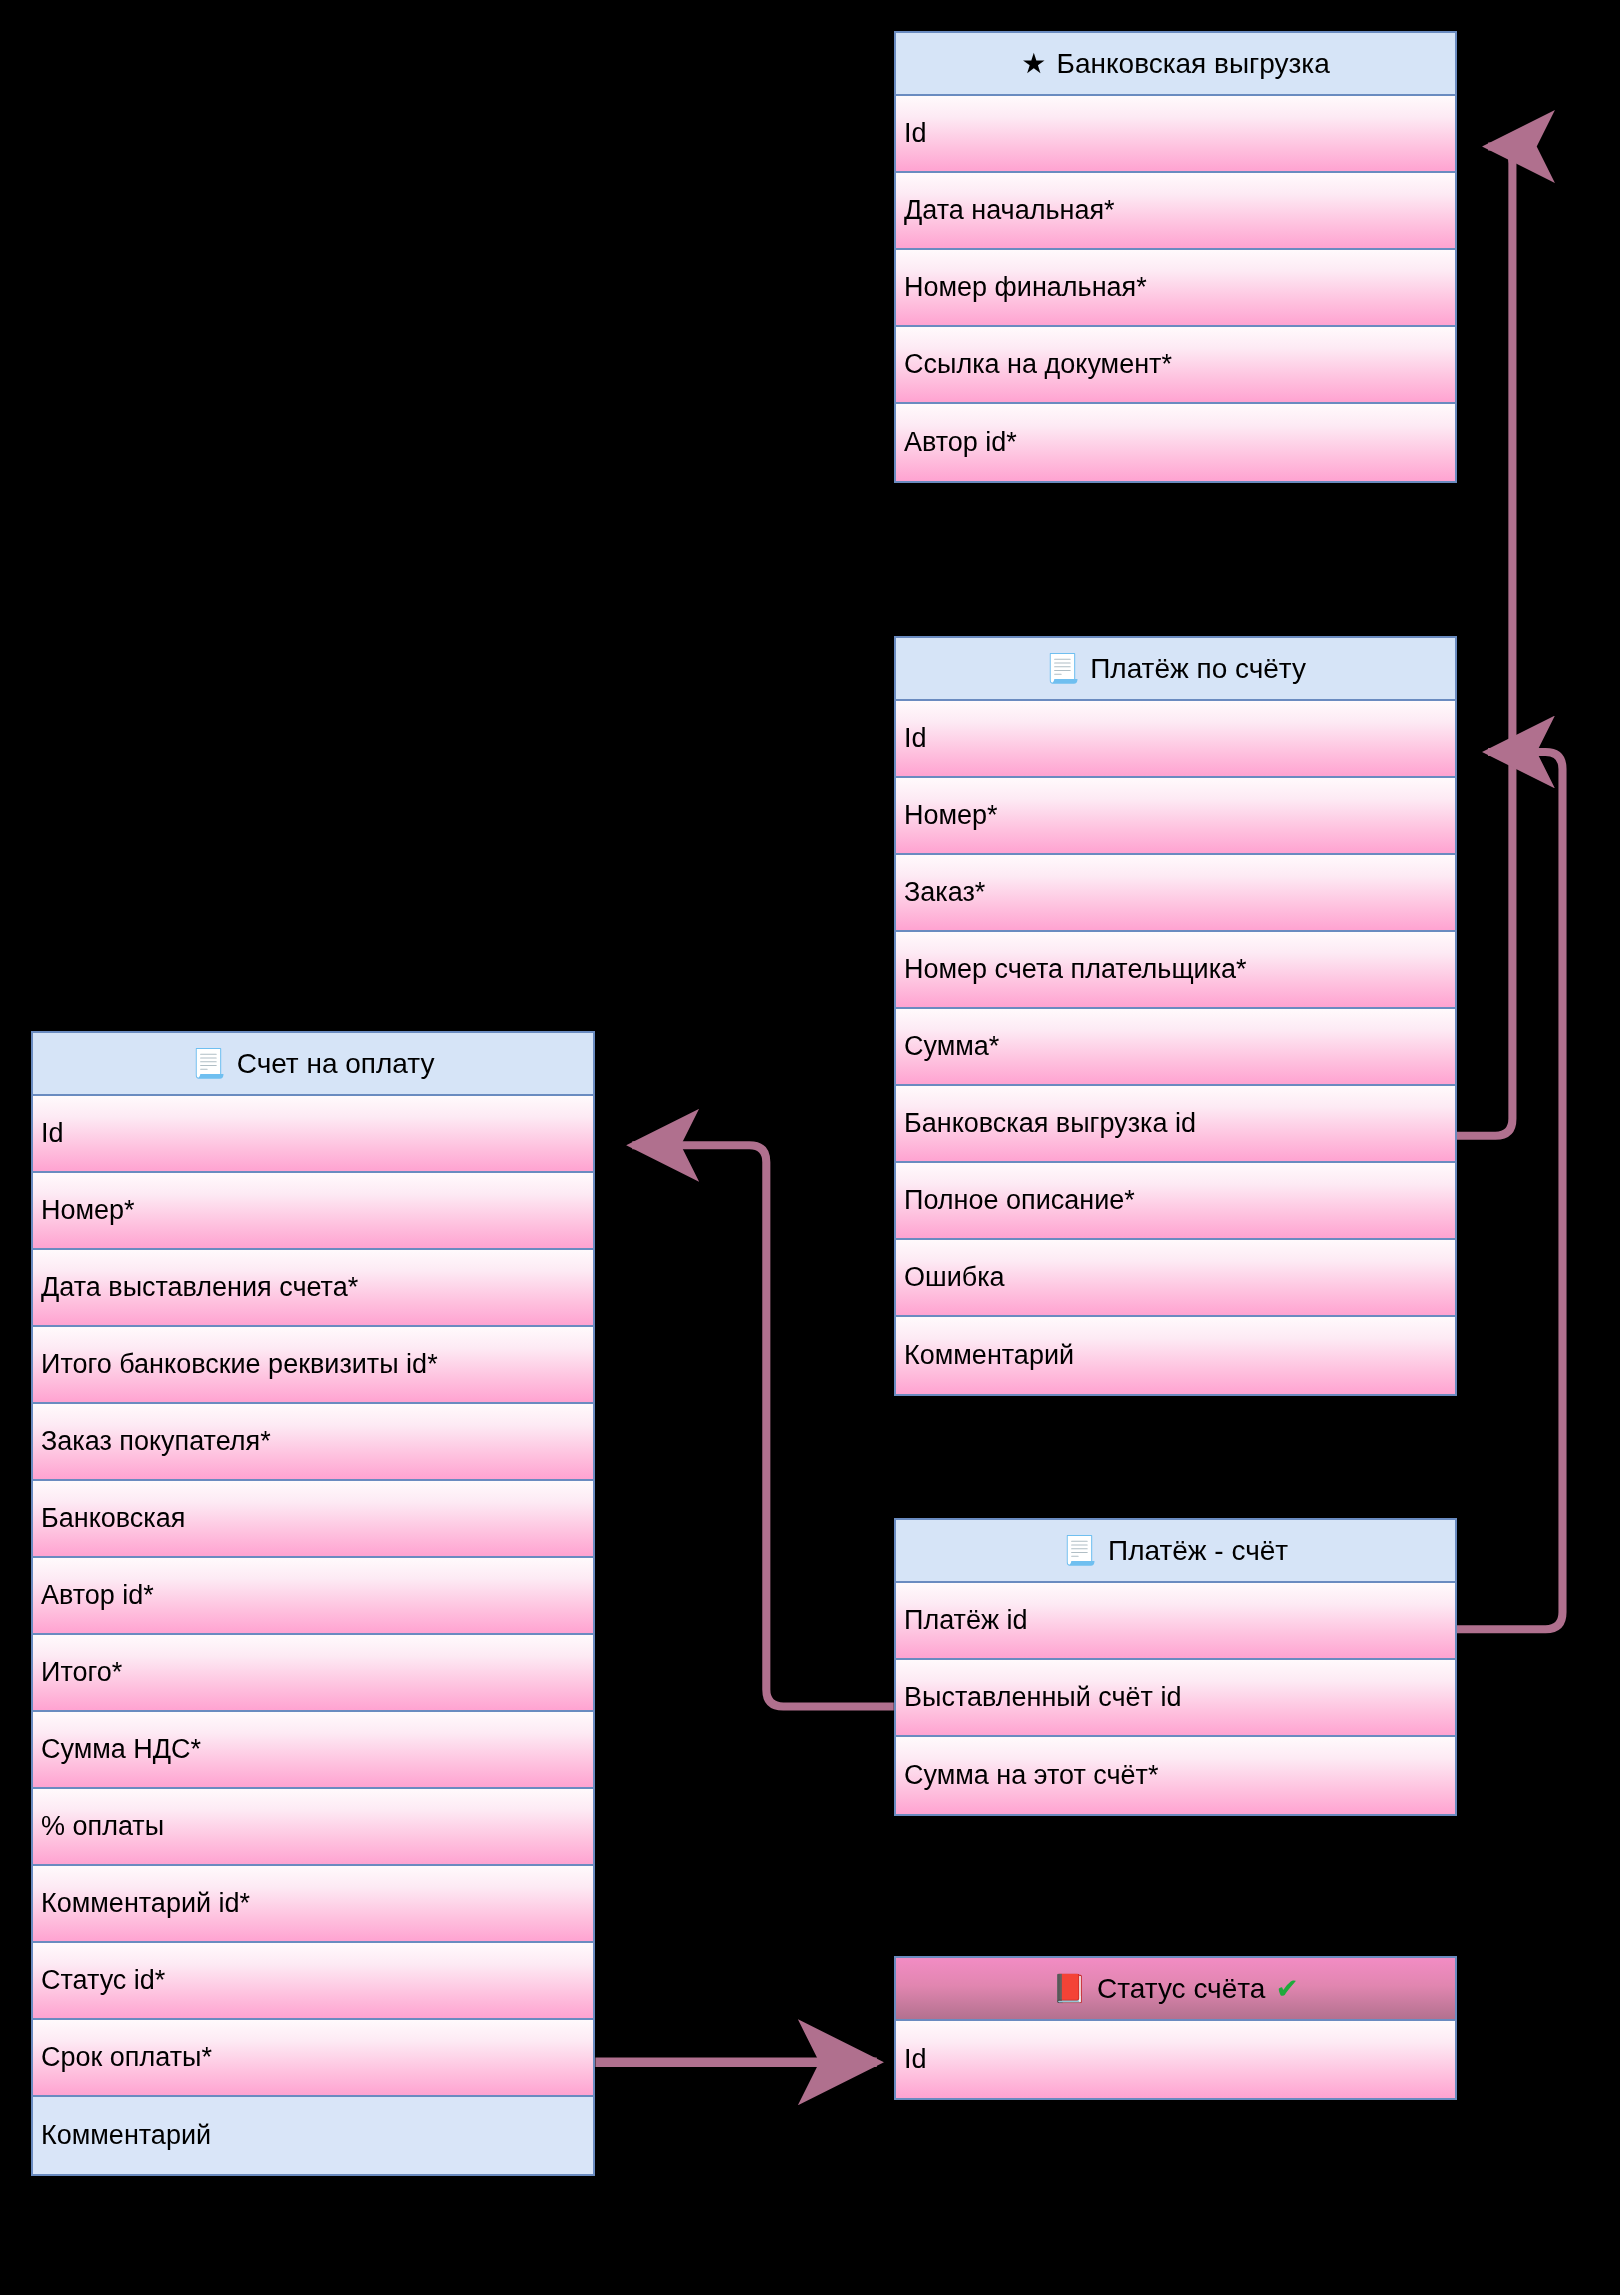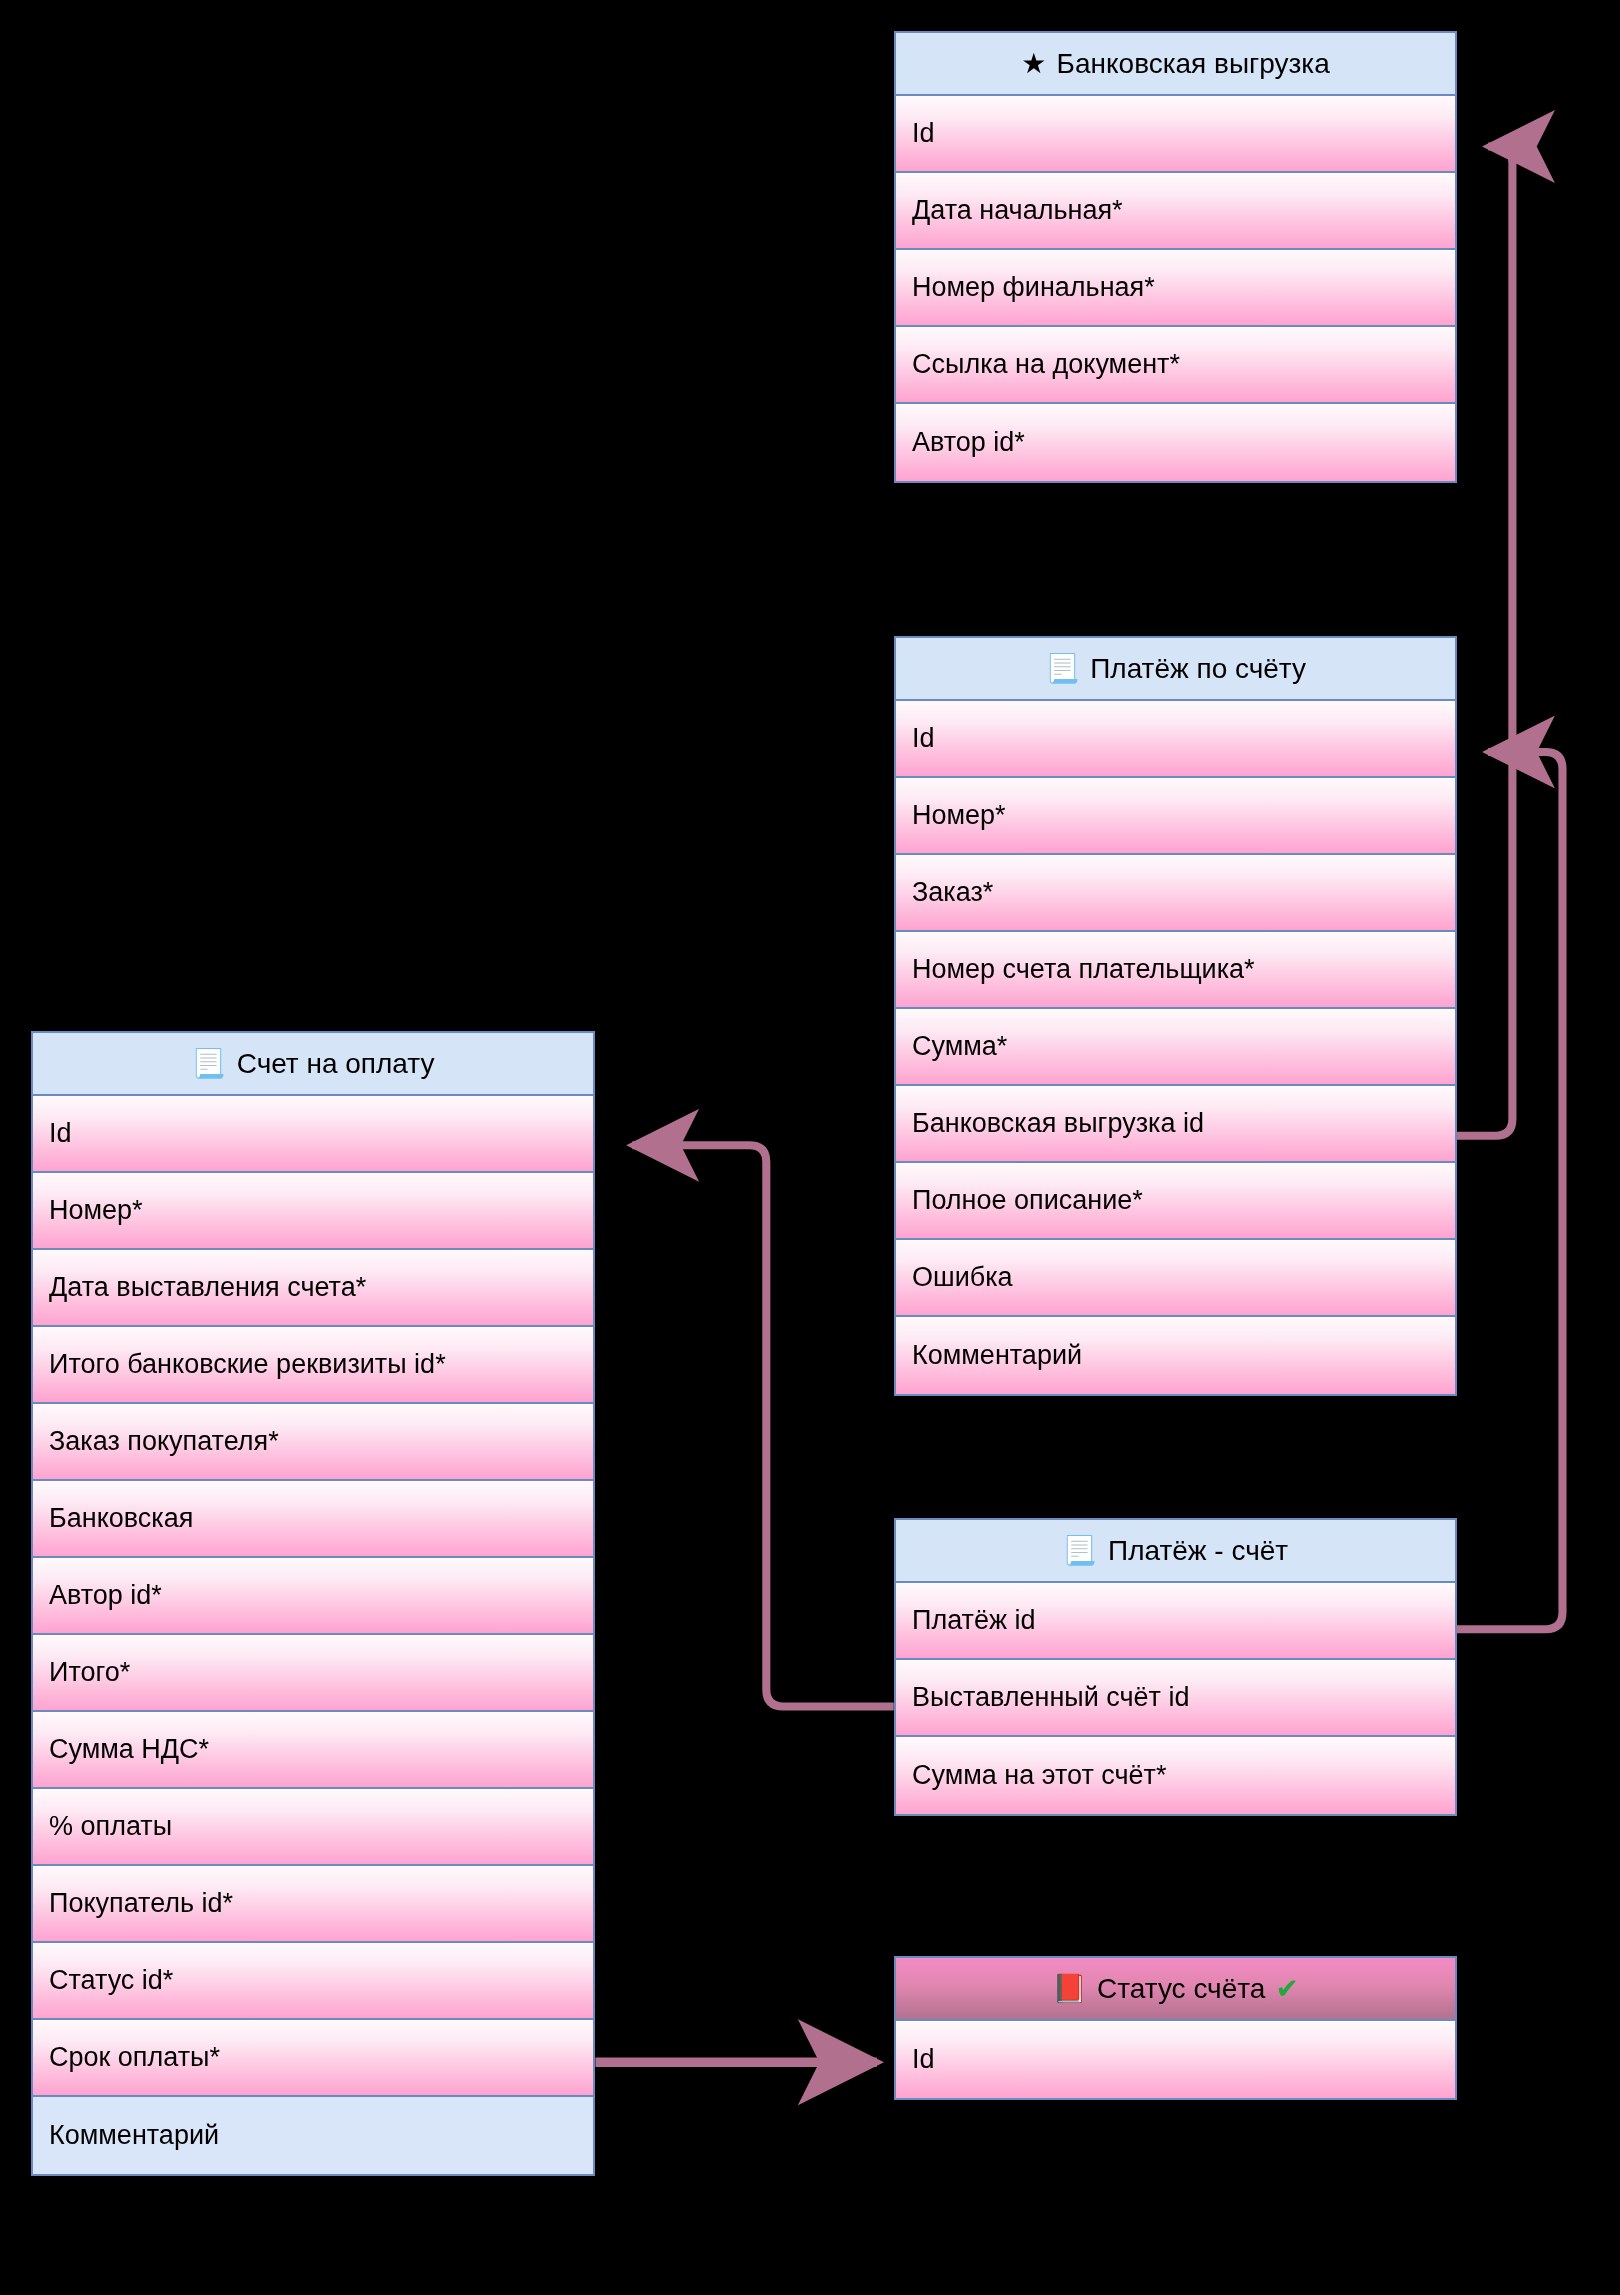--- a/index.html
+++ b/index.html
@@ -31,21 +31,21 @@
   .ehead.status-head{
     background:linear-gradient(to bottom,#f28cc4 0%,#e186b0 45%,#b3718f 100%);
   }
   .ehead .ico{font-size:28px;line-height:1;display:inline-block;}
   .row{
     height:77px;
     box-sizing:border-box;
     border-bottom:2.9px solid #6a8bc0;
     background:linear-gradient(to bottom,#fffafc 0%,#fdeaf4 28%,#fec0de 70%,#ffa3d1 100%);
     display:flex;align-items:center;
-    padding:0 16px;
+    padding:0 8px;
     color:#000;
     font-size:27px;
     white-space:nowrap;
   }
   .row:last-child{border-bottom:none;}
   .row.blue{background:#d9e5f8;}
 
   svg.links{position:absolute;left:0;top:0;width:1621px;height:2295px;z-index:1;pointer-events:none;}
 </style>
 </head>
@@ -181,21 +181,21 @@
     <div class="row">
         <span>Итого*</span>
       </div>
     <div class="row">
         <span>Сумма НДС*</span>
       </div>
     <div class="row">
         <span>% оплаты</span>
       </div>
     <div class="row">
-        <span>Покупатель id*</span>
+        <span>Комментарий id*</span>
       </div>
     <div class="row">
         <span>Статус id*</span>
       </div>
     <div class="row">
         <span>Срок оплаты*</span>
       </div>
     <div class="row blue">
         <span>Комментарий</span>
       </div>

